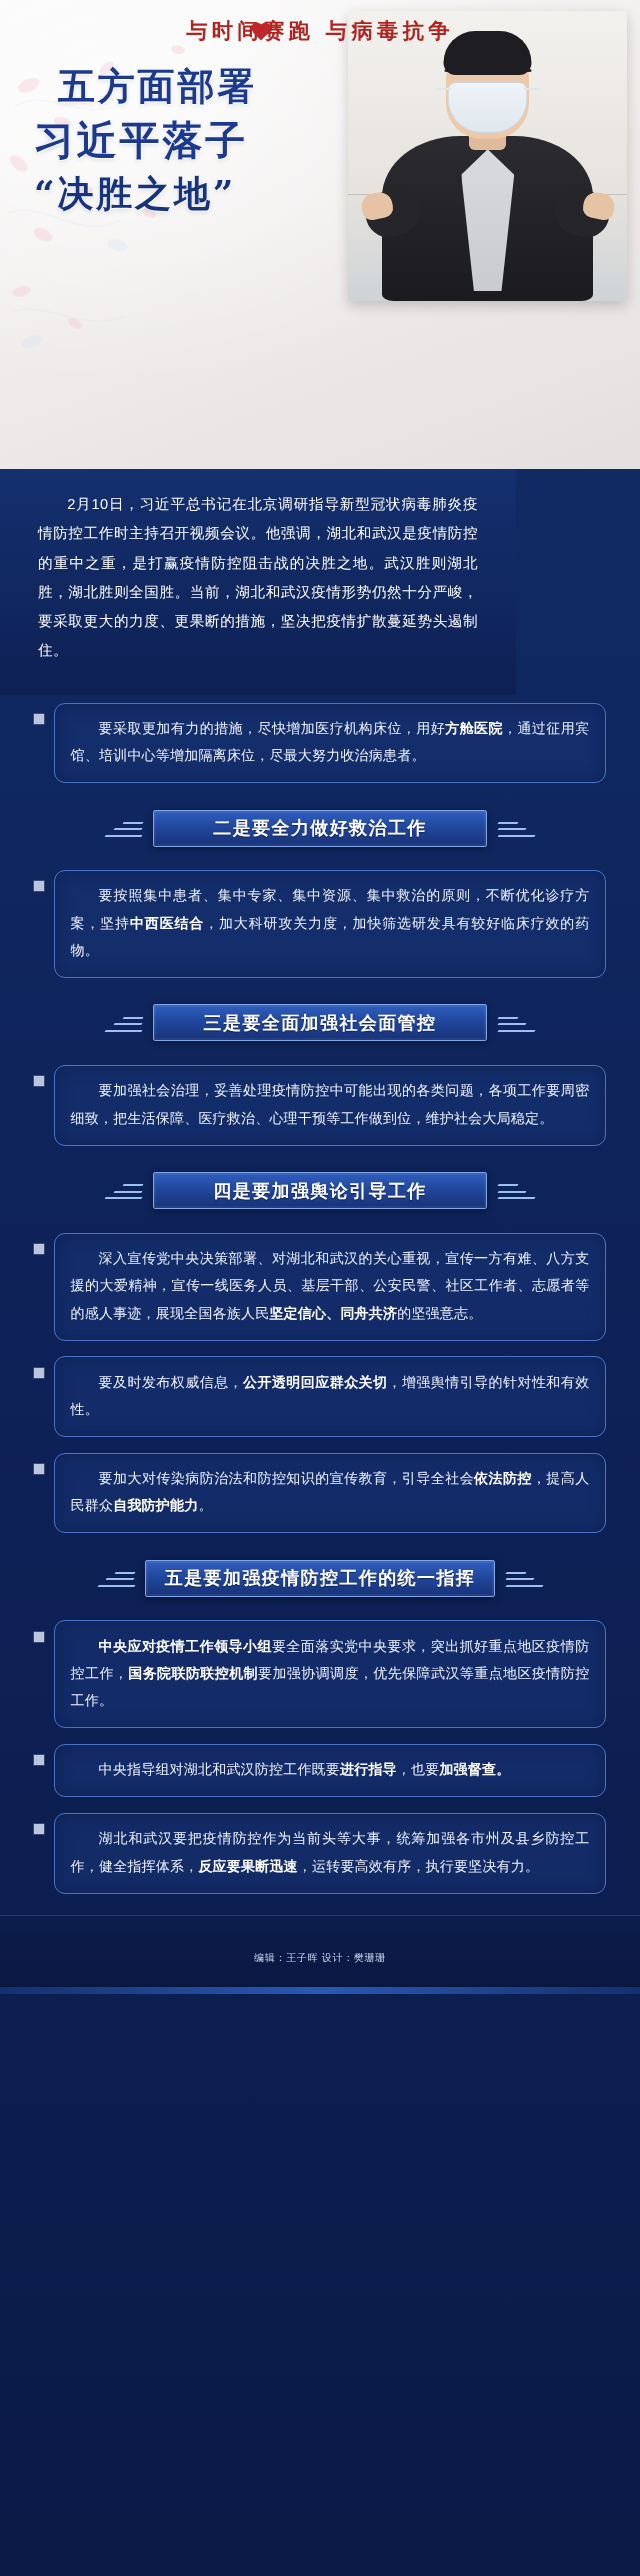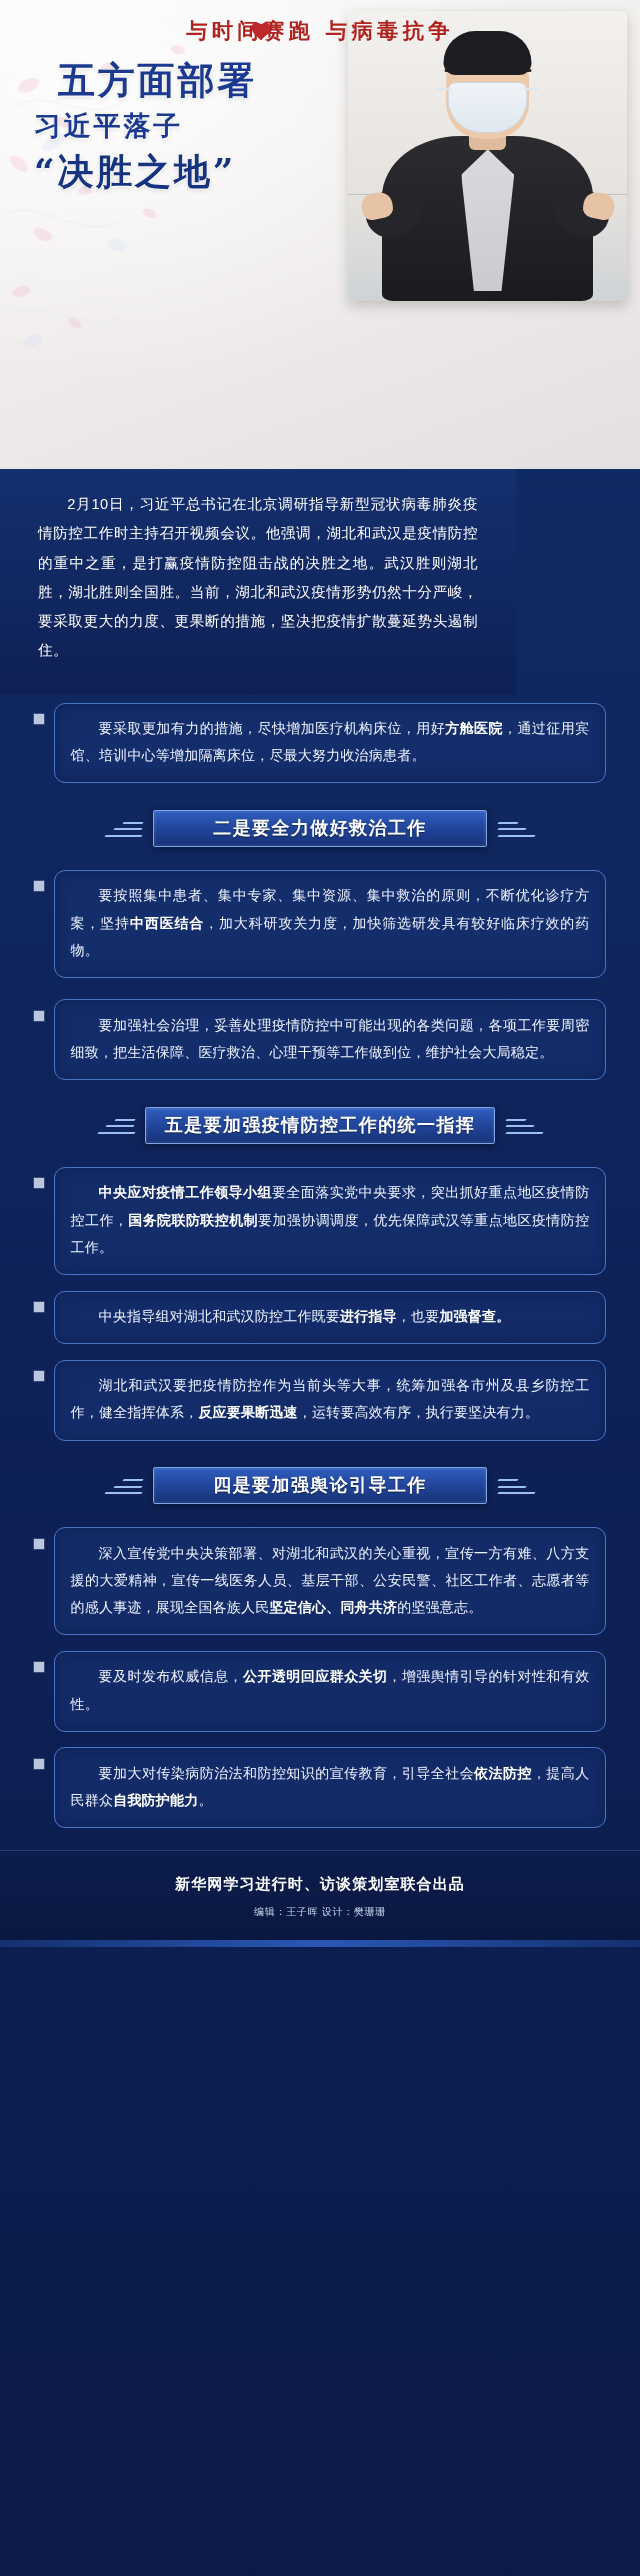--- a/index.html
+++ b/index.html
@@ -59,34 +59,34 @@
     background: #c0272d;
     border-radius: 10.7px 10.7px 0 0;
     top: 1.4px;
   }
   .heart:before { left: 10.7px; transform: rotate(-45deg); transform-origin: 0 100%; }
   .heart:after  { left: 0;    transform: rotate(45deg);  transform-origin: 100% 100%; }
 
   .hero-title {
     position: absolute;
     left: 34px;
-    top: 58px;
+    top: 64px;
     width: 327px;
     z-index: 6;
   }
   .ht-line {
     font-family: "DejaVu Serif", serif;
     font-weight: bold;
     color: #1b3a8f;
     letter-spacing: 2.8px;
     line-height: 1.22;
     text-shadow: 0.7px 1.4px 0 rgba(255,255,255,.85), 0 2.1px 5px rgba(0,0,0,.12);
   }
   .ht-1 { font-size: 37px; margin-left: 24px; }
-  .ht-2 { font-size: 27px; margin-top: 7.1px; }
+  .ht-2 { font-size: 40px; margin-top: 7.1px; }
   .ht-3 { font-size: 36px; margin-top: 7.1px; color: #16337f; }
 
   .hero-photo {
     position: absolute;
     right: 12.8px; top: 11.4px;
     width: 279px; height: 290px;
     border-radius: 2.8px;
     overflow: hidden;
     box-shadow: 0 4.3px 12.8px rgba(0,0,0,.18);
     background: #e9e7e4;
@@ -408,104 +408,118 @@
         <div class="cards">
           <div class="card-row">
             <span class="bullet"></span>
             <div class="card">
               <p><span>要按照集中患者、集中专家、集中资源、集中救治的原则，不断优化诊疗方案，坚持</span><span class="em">中西医结合</span><span>，加大科研攻关力度，加快筛选研发具有较好临床疗效的药物。</span></p>
             </div>
           </div>
         </div>
       </div>
       <div class="section">
+        <div class="sec-head">
+          <div class="ribbon">
+            <span class="slashes left">
+              <i></i>
+              <i></i>
+              <i></i>
+            </span>
+            <span class="ribbon-text">三是要全面加强社会面管控</span>
+            <span class="slashes right">
+              <i></i>
+              <i></i>
+              <i></i>
+            </span>
+          </div>
+        </div>
         <div class="cards">
           <div class="card-row">
             <span class="bullet"></span>
             <div class="card">
               <p><span>要加强社会治理，妥善处理疫情防控中可能出现的各类问题，各项工作要周密细致，把生活保障、医疗救治、心理干预等工作做到位，维护社会大局稳定。</span></p>
             </div>
           </div>
         </div>
       </div>
       <div class="section">
         <div class="sec-head">
           <div class="ribbon">
             <span class="slashes left">
               <i></i>
               <i></i>
               <i></i>
             </span>
-            <span class="ribbon-text">五是要加强疫情防控工作的统一指挥</span>
+            <span class="ribbon-text">四是要加强舆论引导工作</span>
             <span class="slashes right">
               <i></i>
               <i></i>
               <i></i>
             </span>
           </div>
         </div>
         <div class="cards">
           <div class="card-row">
             <span class="bullet"></span>
             <div class="card">
-              <p><span class="em">中央应对疫情工作领导小组</span><span>要全面落实党中央要求，突出抓好重点地区疫情防控工作，</span><span class="em">国务院联防联控机制</span><span>要加强协调调度，优先保障武汉等重点地区疫情防控工作。</span></p>
-            </div>
-          </div>
-          <div class="card-row">
-            <span class="bullet"></span>
-            <div class="card">
-              <p><span>中央指导组对湖北和武汉防控工作既要</span><span class="em">进行指导</span><span>，也要</span><span class="em">加强督查。</span></p>
-            </div>
-          </div>
-          <div class="card-row">
-            <span class="bullet"></span>
-            <div class="card">
-              <p><span>湖北和武汉要把疫情防控作为当前头等大事，统筹加强各市州及县乡防控工作，健全指挥体系，</span><span class="em">反应要果断迅速</span><span>，运转要高效有序，执行要坚决有力。</span></p>
+              <p><span>深入宣传党中央决策部署、对湖北和武汉的关心重视，宣传一方有难、八方支援的大爱精神，宣传一线医务人员、基层干部、公安民警、社区工作者、志愿者等的感人事迹，展现全国各族人民</span><span class="em">坚定信心、同舟共济</span><span>的坚强意志。</span></p>
+            </div>
+          </div>
+          <div class="card-row">
+            <span class="bullet"></span>
+            <div class="card">
+              <p><span>要及时发布权威信息，</span><span class="em">公开透明回应群众关切</span><span>，增强舆情引导的针对性和有效性。</span></p>
+            </div>
+          </div>
+          <div class="card-row">
+            <span class="bullet"></span>
+            <div class="card">
+              <p><span>要加大对传染病防治法和防控知识的宣传教育，引导全社会</span><span class="em">依法防控</span><span>，提高人民群众</span><span class="em">自我防护能力</span><span>。</span></p>
             </div>
           </div>
         </div>
       </div>
       <div class="section">
         <div class="sec-head">
           <div class="ribbon">
             <span class="slashes left">
               <i></i>
               <i></i>
               <i></i>
             </span>
-            <span class="ribbon-text">四是要加强舆论引导工作</span>
+            <span class="ribbon-text">五是要加强疫情防控工作的统一指挥</span>
             <span class="slashes right">
               <i></i>
               <i></i>
               <i></i>
             </span>
           </div>
         </div>
         <div class="cards">
           <div class="card-row">
             <span class="bullet"></span>
             <div class="card">
-              <p><span>深入宣传党中央决策部署、对湖北和武汉的关心重视，宣传一方有难、八方支援的大爱精神，宣传一线医务人员、基层干部、公安民警、社区工作者、志愿者等的感人事迹，展现全国各族人民</span><span class="em">坚定信心、同舟共济</span><span>的坚强意志。</span></p>
-            </div>
-          </div>
-          <div class="card-row">
-            <span class="bullet"></span>
-            <div class="card">
-              <p><span>要及时发布权威信息，</span><span class="em">公开透明回应群众关切</span><span>，增强舆情引导的针对性和有效性。</span></p>
-            </div>
-          </div>
-          <div class="card-row">
-            <span class="bullet"></span>
-            <div class="card">
-              <p><span>要加大对传染病防治法和防控知识的宣传教育，引导全社会</span><span class="em">依法防控</span><span>，提高人民群众</span><span class="em">自我防护能力</span><span>。</span></p>
+              <p><span class="em">中央应对疫情工作领导小组</span><span>要全面落实党中央要求，突出抓好重点地区疫情防控工作，</span><span class="em">国务院联防联控机制</span><span>要加强协调调度，优先保障武汉等重点地区疫情防控工作。</span></p>
+            </div>
+          </div>
+          <div class="card-row">
+            <span class="bullet"></span>
+            <div class="card">
+              <p><span>中央指导组对湖北和武汉防控工作既要</span><span class="em">进行指导</span><span>，也要</span><span class="em">加强督查。</span></p>
+            </div>
+          </div>
+          <div class="card-row">
+            <span class="bullet"></span>
+            <div class="card">
+              <p><span>湖北和武汉要把疫情防控作为当前头等大事，统筹加强各市州及县乡防控工作，健全指挥体系，</span><span class="em">反应要果断迅速</span><span>，运转要高效有序，执行要坚决有力。</span></p>
             </div>
           </div>
         </div>
       </div>
     </div>
 
   <div class="footer">
-    <div class="footer-main">新华网学习进行时、访谈策划室联合出品</div>
     <div class="footer-sub">编辑：王子晖   设计：樊珊珊</div>
   </div>
   <div class="footer-bar"></div>
 </div>
 
 
 </body></html>

